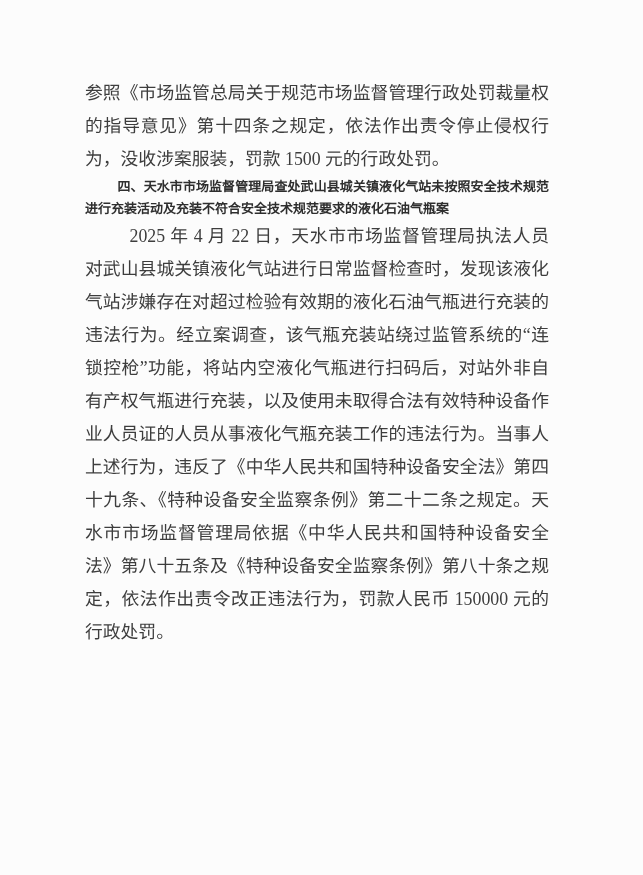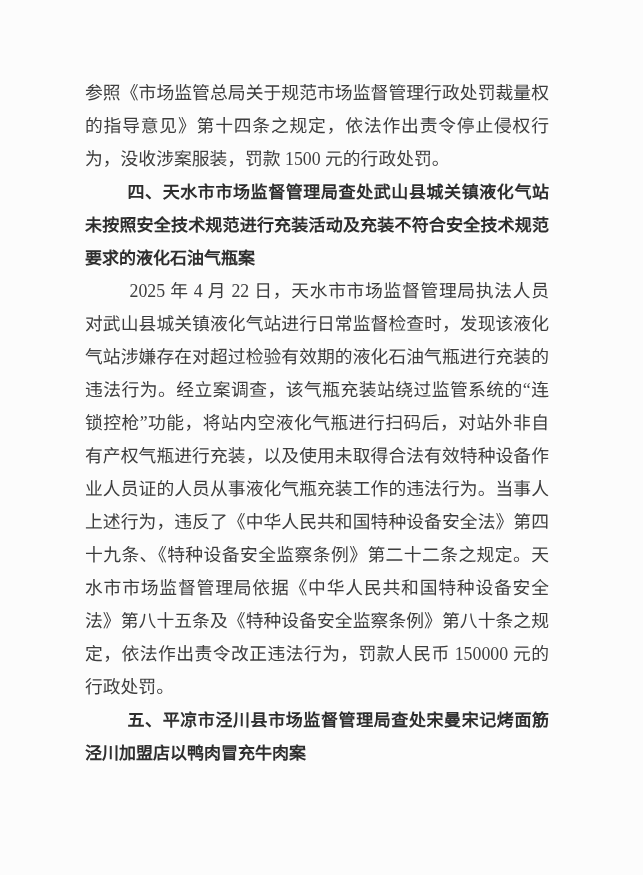--- a/index.html
+++ b/index.html
@@ -37,35 +37,34 @@
     letter-spacing: 0;
   }
   .para {
     font-family: "Liberation Serif", "DejaVu Serif", serif;
     font-weight: 400;
     text-align: justify;
   }
   .heading {
     font-family: "Liberation Sans", "DejaVu Sans", sans-serif;
     font-weight: 700;
-    font-size: 17px;
-    line-height: 33px;
+    font-size: 13px;
+    line-height: 22px;
     color: var(--heading, #2e2e2e);
     text-align: justify;
   }
   .indent {
     text-indent: 2.5em;
   }
   .no-indent {
     text-indent: 0;
   }
 </style>
 </head>
 <body>
 
 <div class="page">
   <div class="doc">
     <p class="para no-indent">参照《市场监管总局关于规范市场监督管理行政处罚裁量权的指导意见》第十四条之规定，依法作出责令停止侵权行为，没收涉案服装，罚款 1500 元的行政处罚。</p>
     <h2 class="heading indent">四、天水市市场监督管理局查处武山县城关镇液化气站未按照安全技术规范进行充装活动及充装不符合安全技术规范要求的液化石油气瓶案</h2>
     <p class="para indent">2025 年 4 月 22 日，天水市市场监督管理局执法人员对武山县城关镇液化气站进行日常监督检查时，发现该液化气站涉嫌存在对超过检验有效期的液化石油气瓶进行充装的违法行为。经立案调查，该气瓶充装站绕过监管系统的“连锁控枪”功能，将站内空液化气瓶进行扫码后，对站外非自有产权气瓶进行充装，以及使用未取得合法有效特种设备作业人员证的人员从事液化气瓶充装工作的违法行为。当事人上述行为，违反了《中华人民共和国特种设备安全法》第四十九条、《特种设备安全监察条例》第二十二条之规定。天水市市场监督管理局依据《中华人民共和国特种设备安全法》第八十五条及《特种设备安全监察条例》第八十条之规定，依法作出责令改正违法行为，罚款人民币 150000 元的行政处罚。</p>
-    <h2 class="heading indent">五、平凉市泾川县市场监督管理局查处宋曼宋记烤面筋泾川加盟店以鸭肉冒充牛肉案</h2>
   </div>
 </div>
 
 </body></html>

